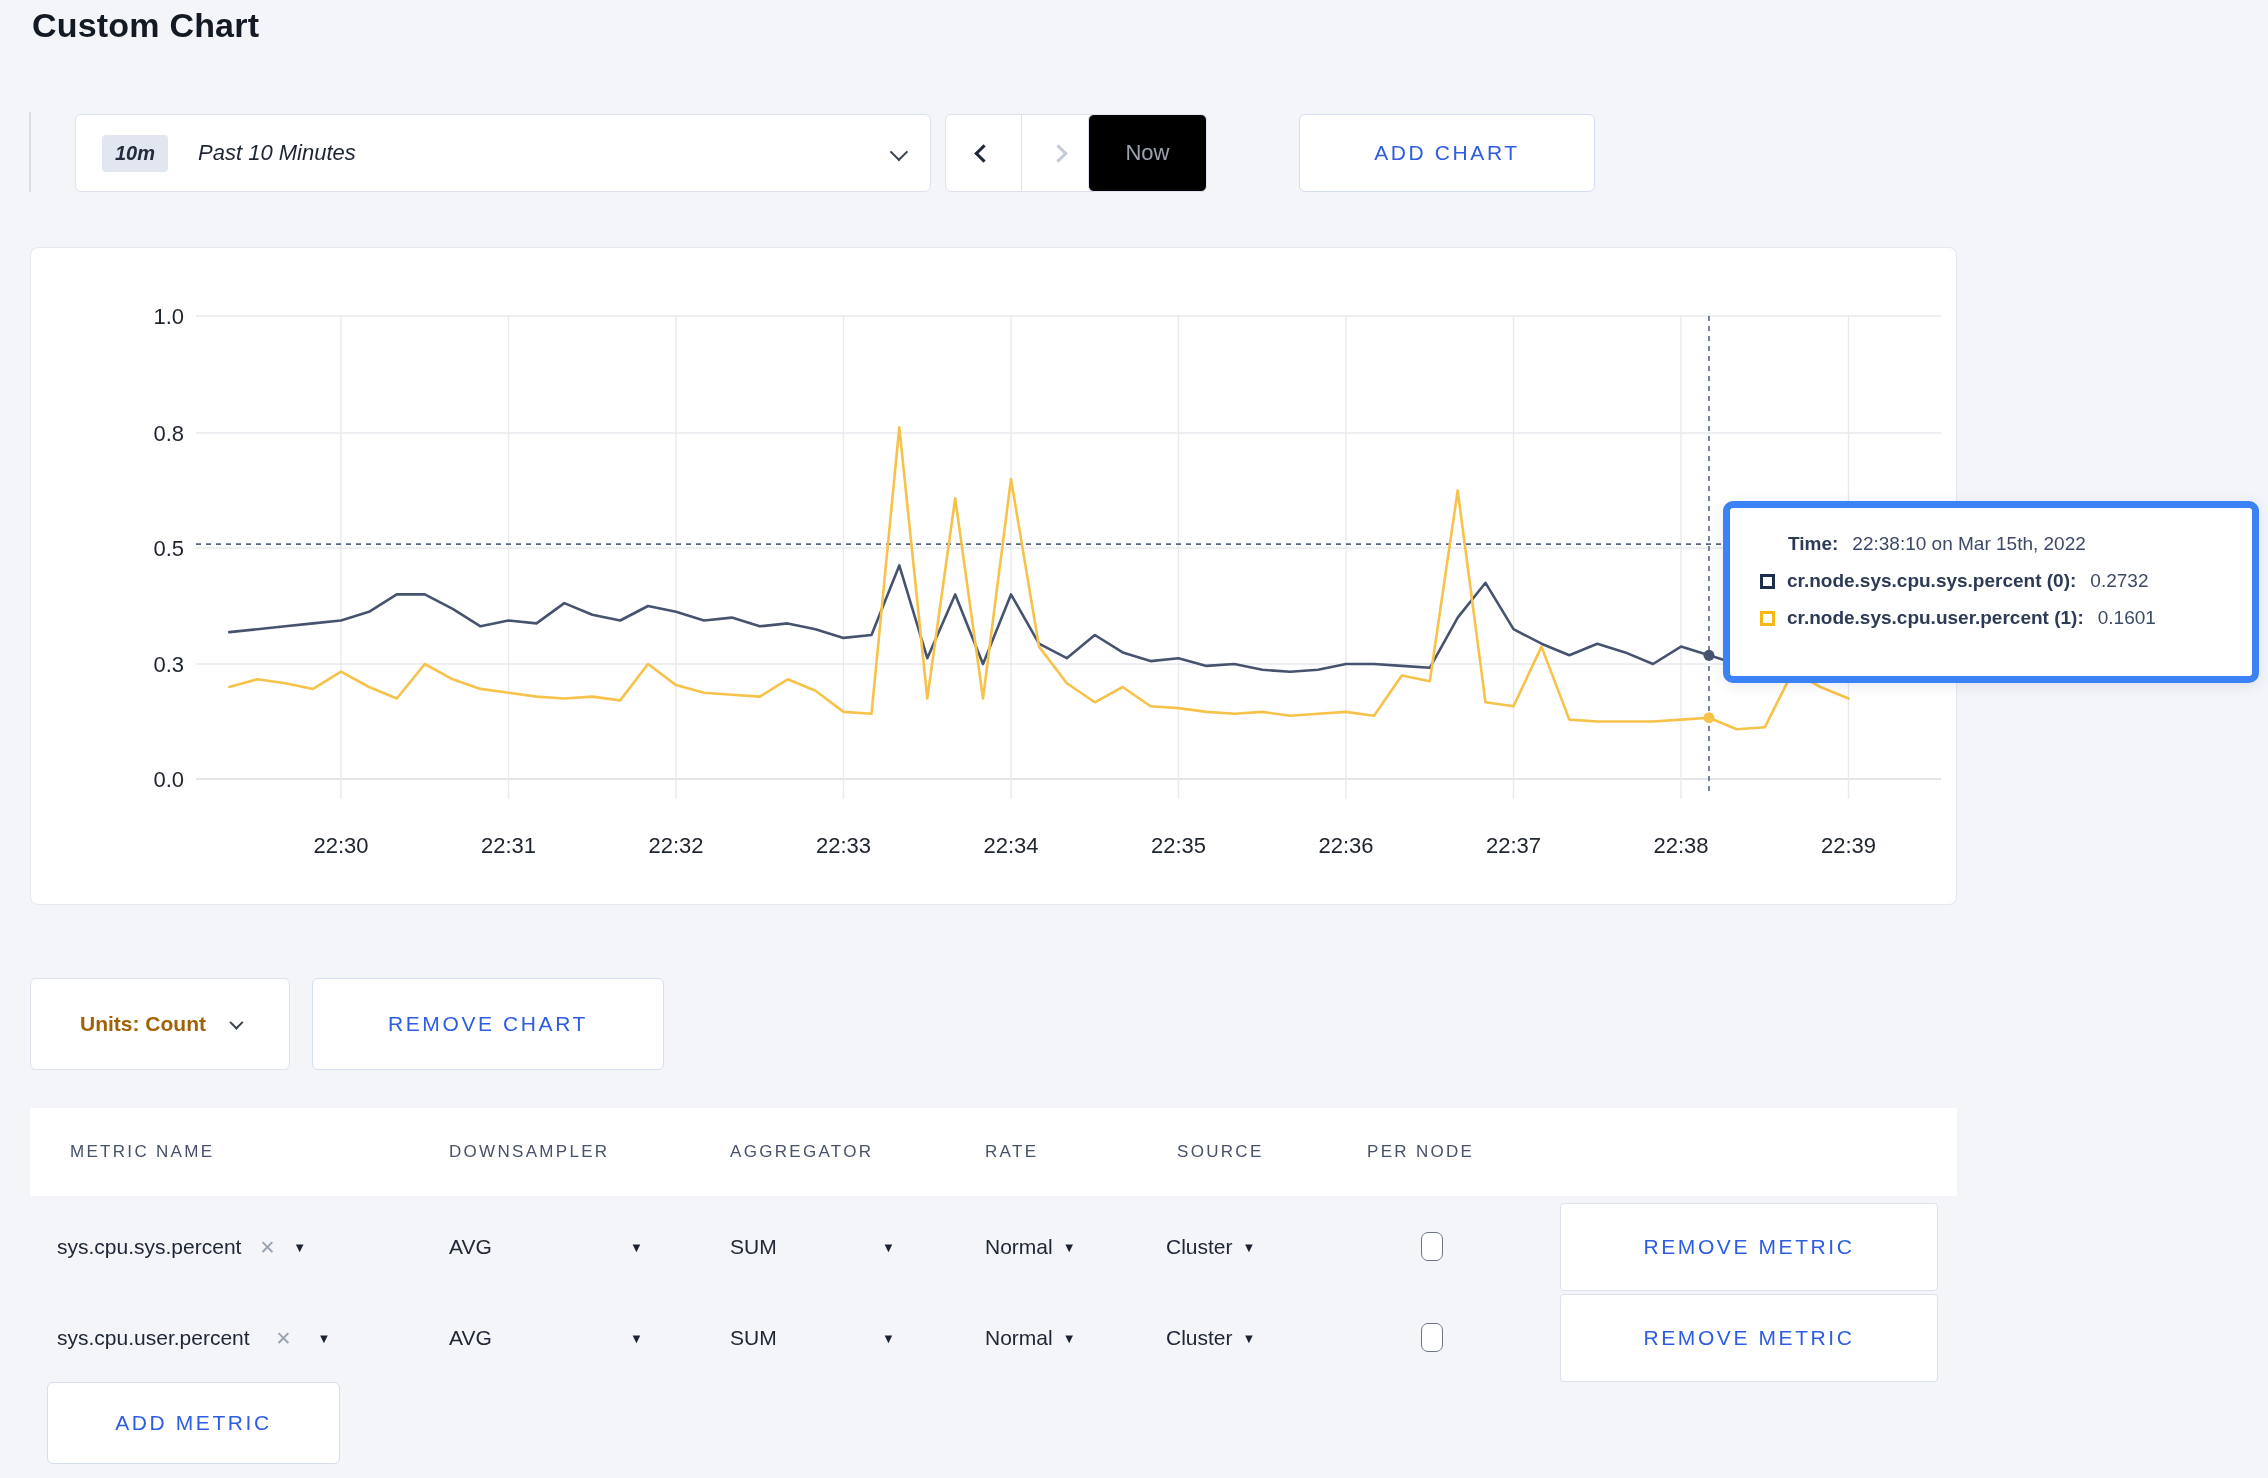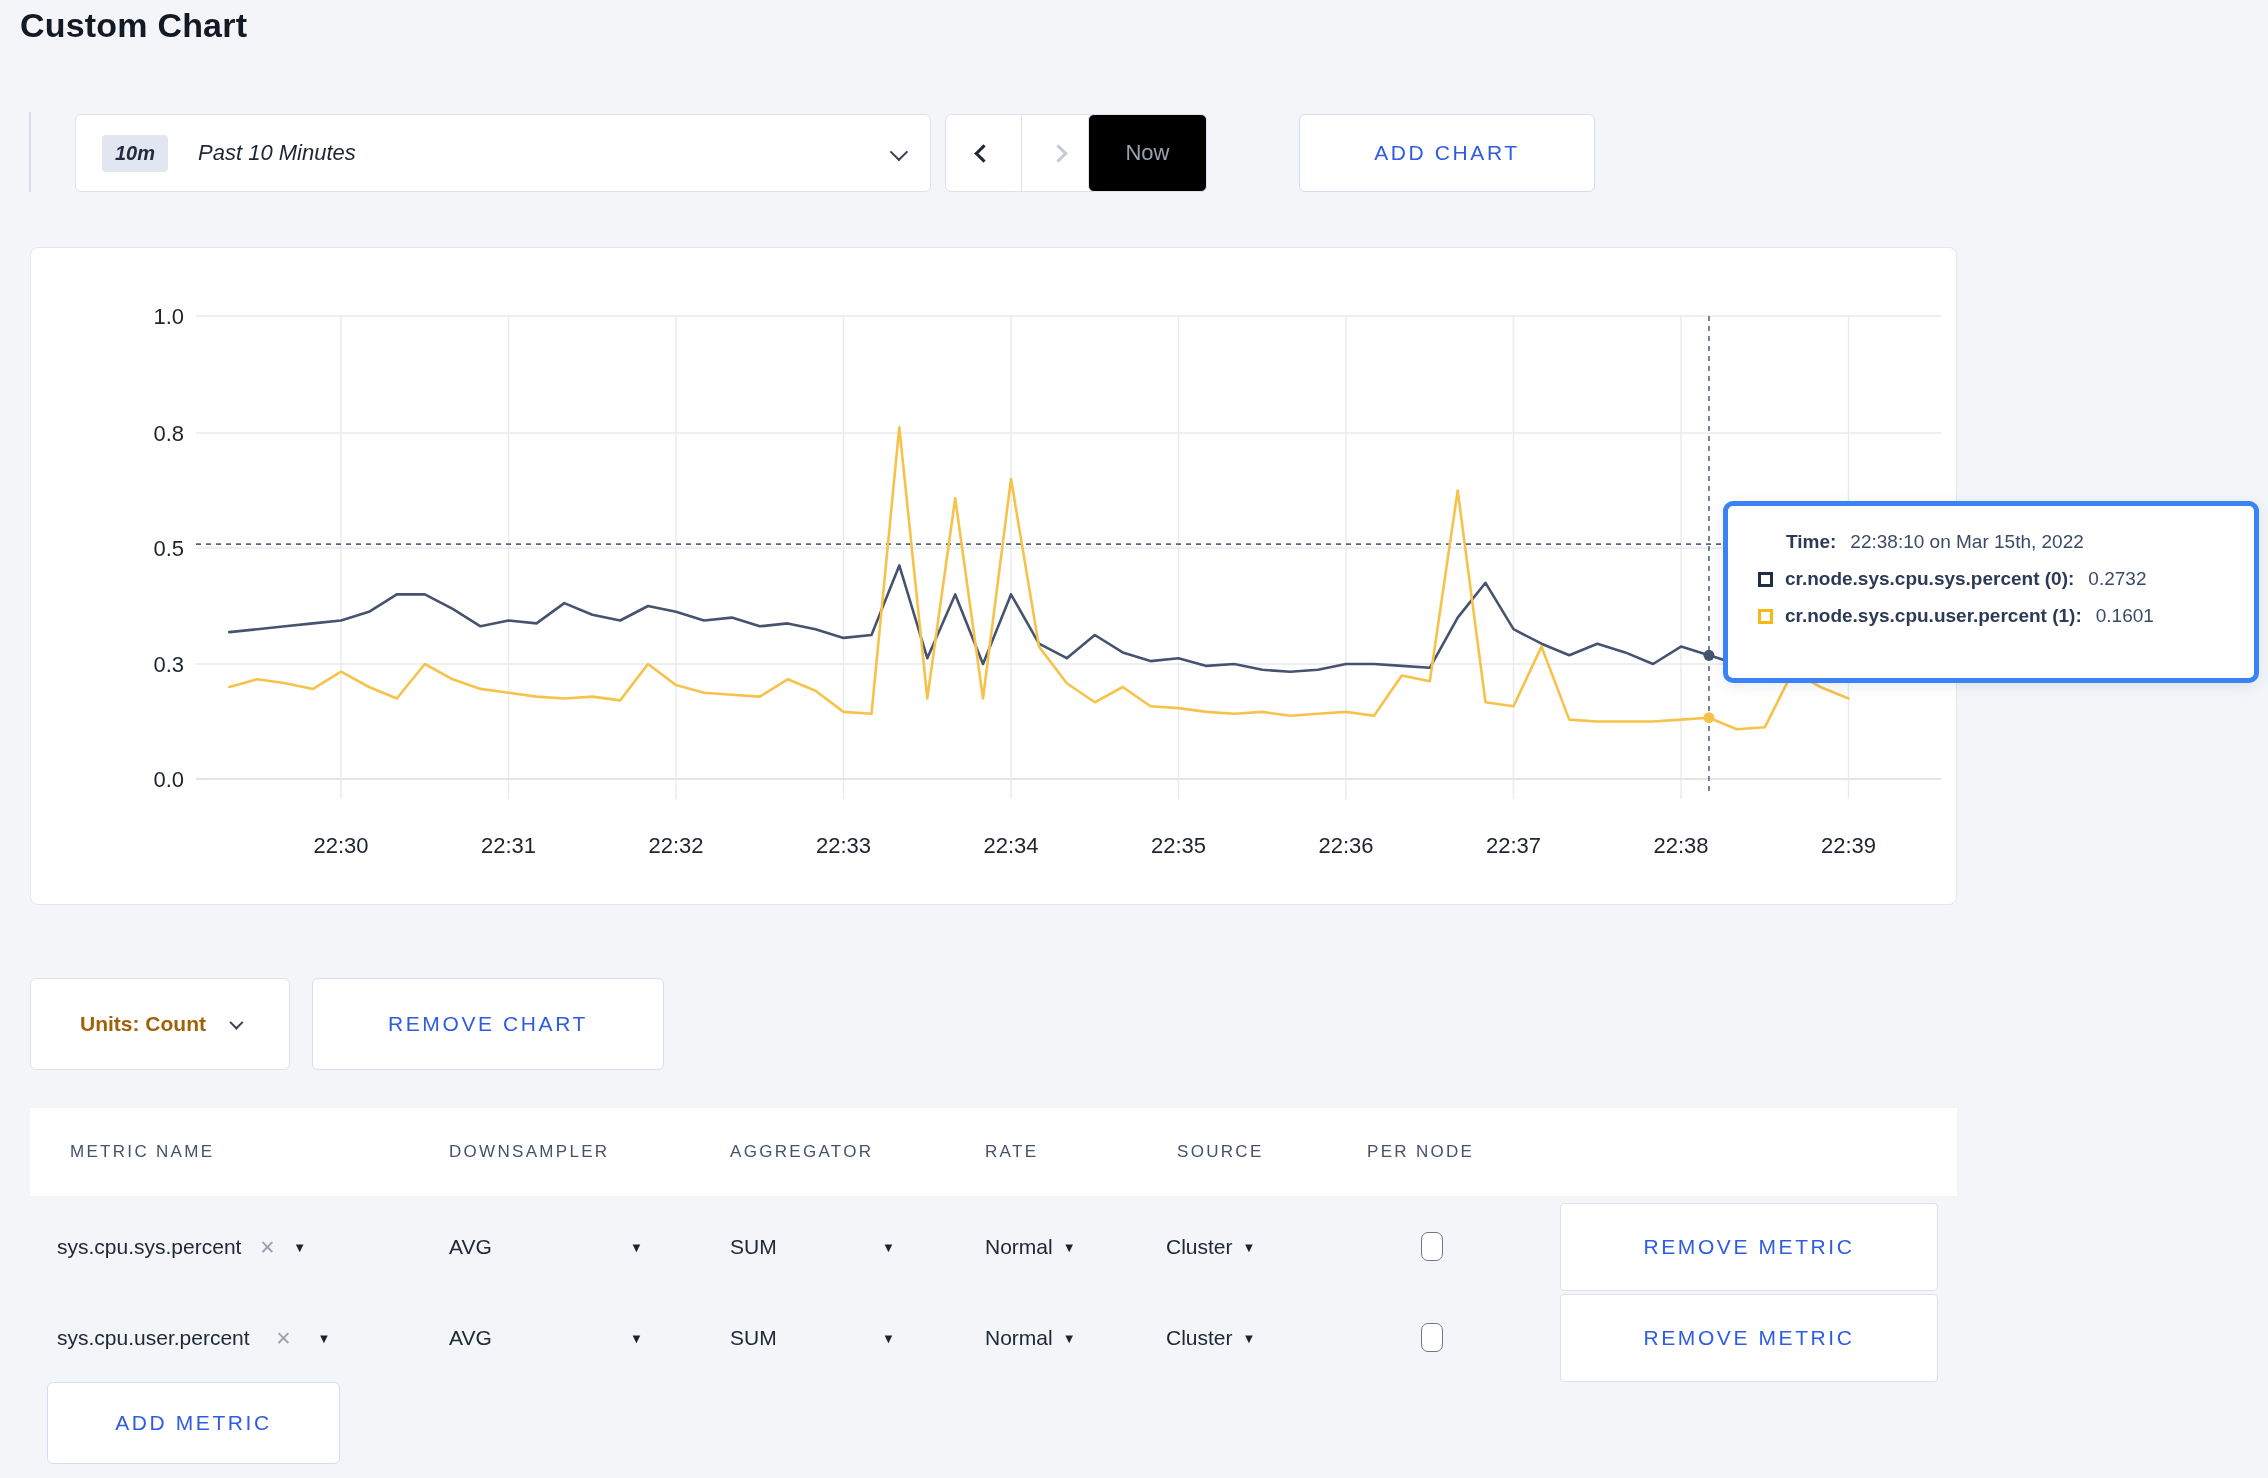--- a/index.html
+++ b/index.html
@@ -6,21 +6,21 @@
   html,body { width:2268px; height:1478px; overflow:hidden; }
   body {
     background:#f3f5f9;
     font-family:"Liberation Sans", sans-serif;
     color:#1e2532;
     position:relative;
   }
   .abs { position:absolute; }
 
   
-  .page-title { left:20px; top:6px; font-size:34px; font-weight:600; color:#141a24; letter-spacing:.2px; }
+  .page-title { left:32px; top:6px; font-size:34px; font-weight:600; color:#141a24; letter-spacing:.2px; }
   .tb-divider { left:29px; top:112px; width:2px; height:80px; background:#d8dde6; }
 
   .time-picker {
     left:75px; top:114px; width:856px; height:78px;
     background:#fff; border:1px solid #dde2ec; border-radius:6px;
     display:flex; align-items:center; padding:0 26px; cursor:pointer;font-style:italic;
   }
   .time-badge {
     background:#e2e6f0; border-radius:4px; padding:7px 13px;
     font-size:20px; font-weight:700; color:#232c3d; margin-right:30px;
@@ -63,21 +63,21 @@
   .chart-card {
     left:30px; top:247px; width:1927px; height:658px;
     background:#fff; border:1px solid #e3e7ef; border-radius:8px;
   }
   .chart-card svg { position:absolute; left:0; top:0; }
   svg text { font-family:"Liberation Sans", sans-serif; }
 
   
   .chart-tooltip {
     left:1692px; top:253px; width:536px; height:182px;
-    background:#fff; border:5px solid #3b82f6; border-radius:10px;
+    background:#fff; border:7px solid #3b82f6; border-radius:10px;
     box-shadow:0 3px 14px rgba(45,55,85,.10);
     padding:25px 28px 0 30px; z-index:5;
     display:flex; flex-direction:column; gap:15px;
     font-size:19px; color:#3c4a66;
   }
   .tt-row { display:flex; align-items:center; }
   .tt-time-row { padding-left:28px; }
   .tt-label { font-weight:700; color:#2c3a55; margin-right:14px; white-space:nowrap; }
   .tt-swatch { width:15px; height:15px; border:3px solid; background:#fff; margin-right:12px; flex:none; }
   .tt-value { color:#3c4a66; }

